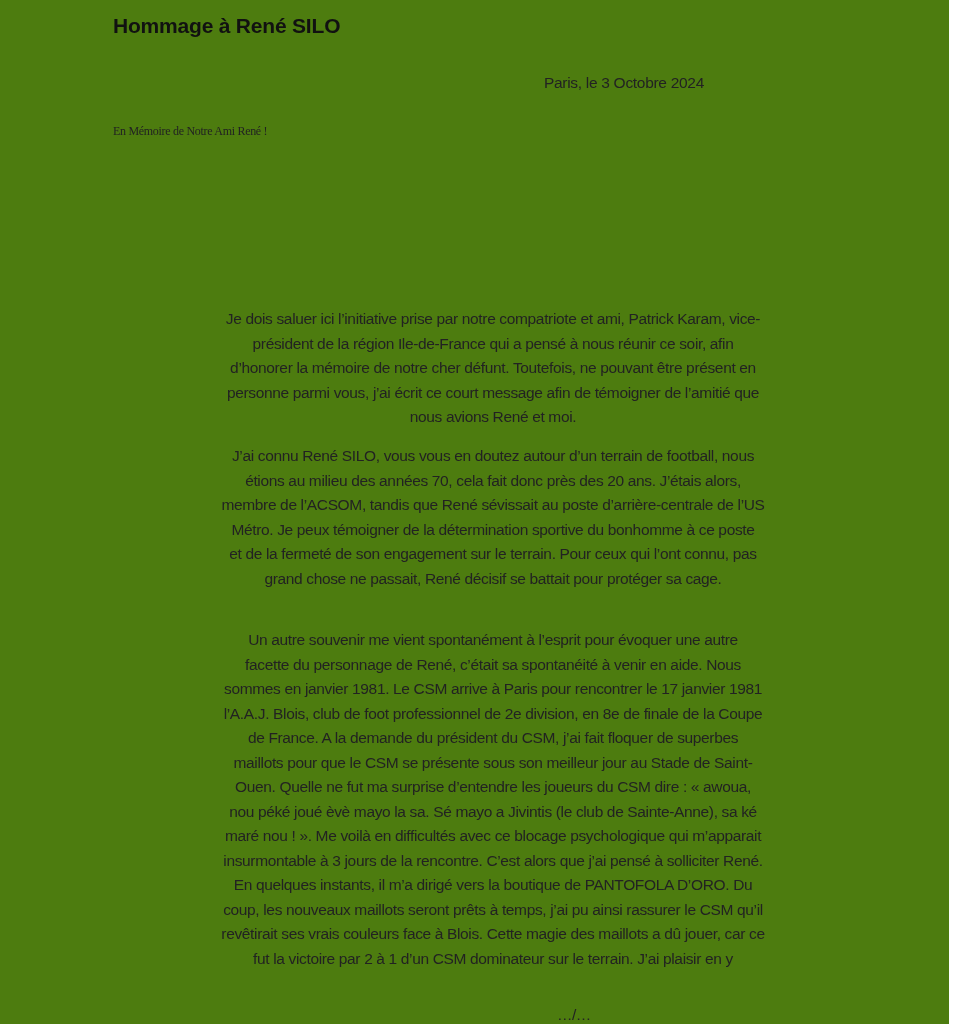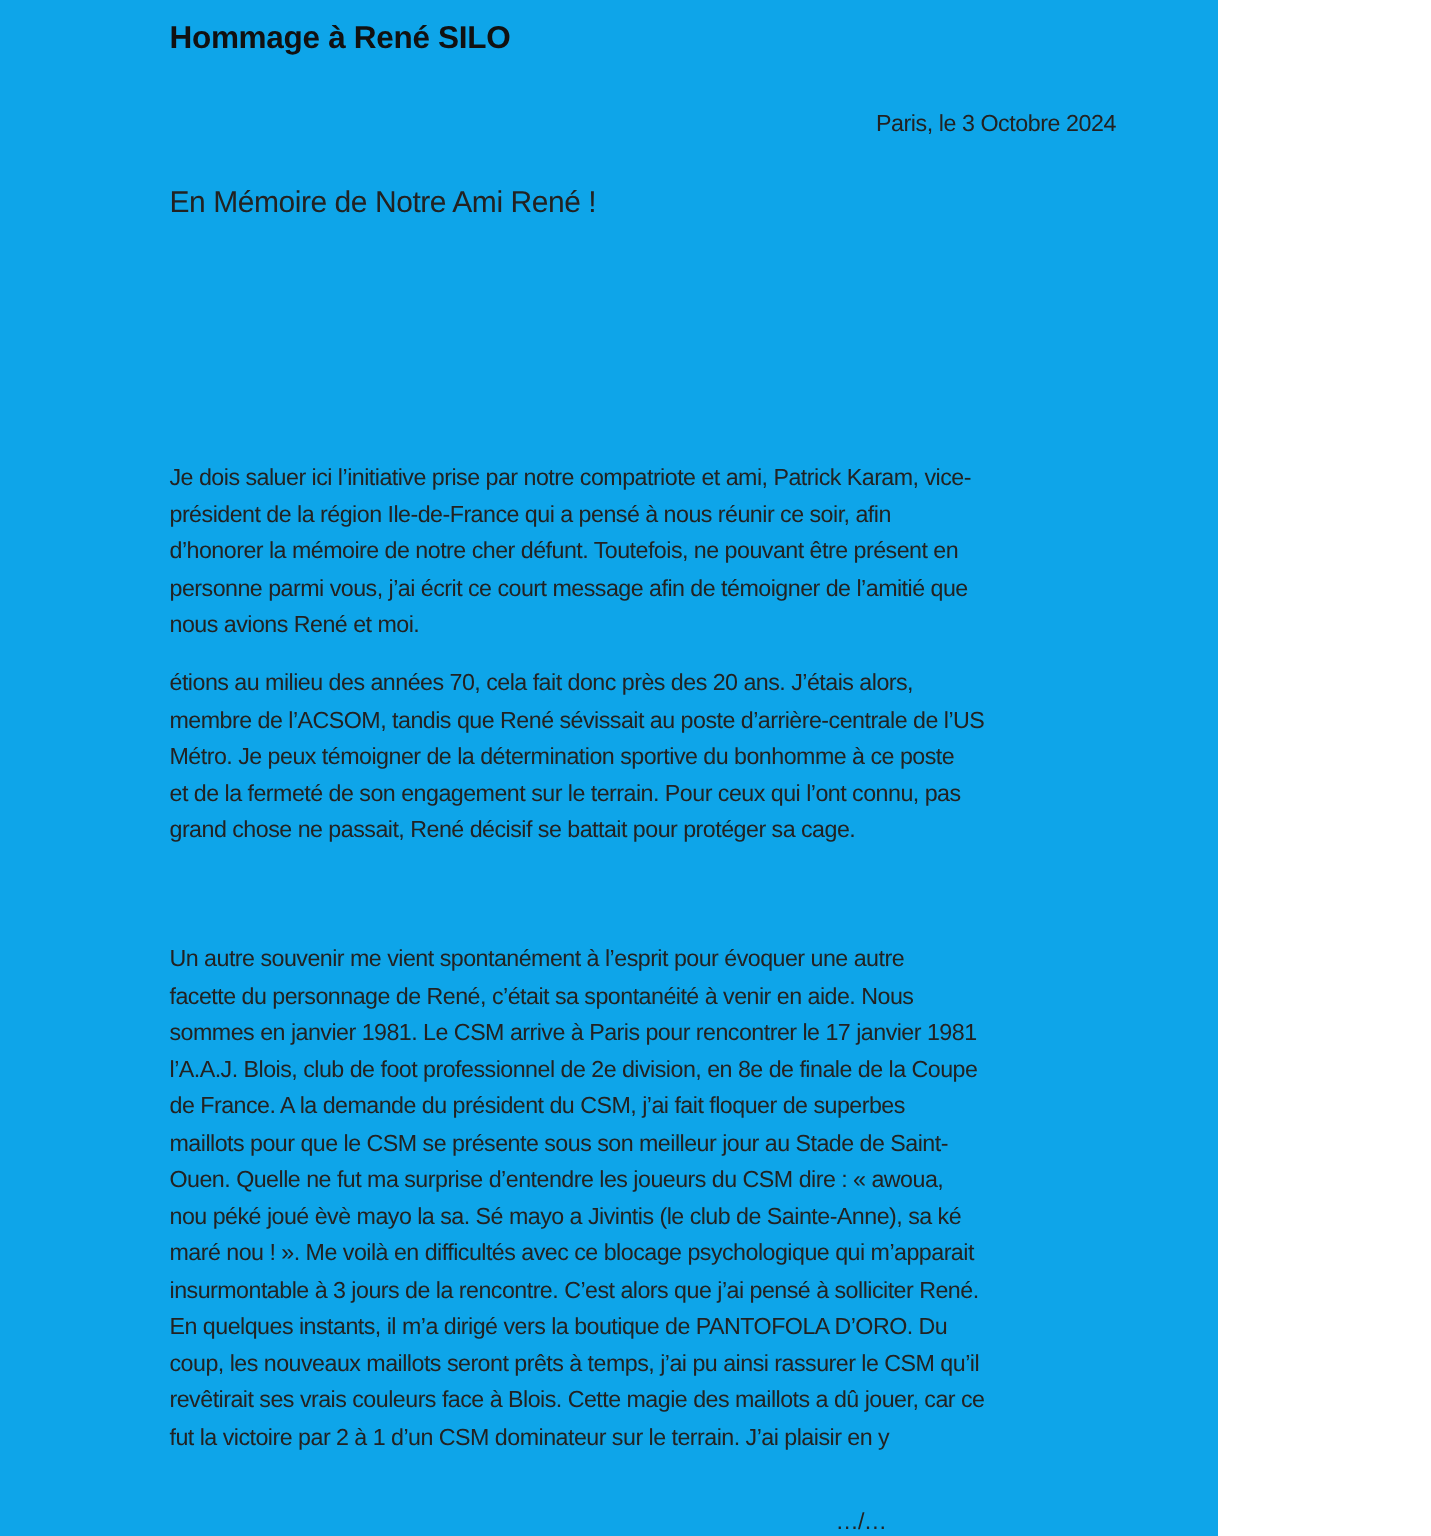--- a/index.html
+++ b/index.html
@@ -11,48 +11,50 @@
       width: 954px;
       height: 1024px;
       overflow: hidden;
       position: relative;
       font-family: "Liberation Sans", sans-serif;
       color: #1a1a1a;
     }
     .page {
       position: absolute;
       left: 0; top: 0;
-      width: 812px; height: 1024px;
-      background: #0ea5e9;
+      width: 949px; height: 1024px;
+      background: #4d7c0f;
+      text-align: center;
     }
     .title {
       position: absolute;
       left: 113px;
       top: 14px;
       font-size: 21px;
       font-weight: bold;
       color: #111;
       letter-spacing: -0.2px;
       margin: 0;
     }
     .date {
       position: absolute;
-      left: 584px;
+      left: 544px;
       top: 74px;
       font-size: 15.5px;
       color: #222;
       letter-spacing: -0.3px;
     }
     .salutation {
       position: absolute;
       left: 113px;
       top: 124px;
-      font-size: 20px;
+      font-size: 12px;
       color: #222;
       letter-spacing: -0.3px;
+      font-family: Liberation Serif, serif;
     }
     .para {
       position: absolute;
       left: 113px;
       width: 760px;
       margin: 0;
       font-size: 15.5px;
       line-height: 24.5px;
       color: #222;
       letter-spacing: -0.35px;
@@ -84,20 +86,21 @@
 
   <p class="para" style="top:285px;margin-top:22px;">
     <span class="line">Je dois saluer ici l’initiative prise par notre compatriote et ami, Patrick Karam, vice-</span>
     <span class="line">président de la région Ile-de-France qui a pensé à nous réunir ce soir, afin</span>
     <span class="line">d’honorer la mémoire de notre cher défunt. Toutefois, ne pouvant être présent en</span>
     <span class="line">personne parmi vous, j’ai écrit ce court message afin de témoigner de l’amitié que</span>
     <span class="line">nous avions René et moi.</span>
   </p>
 
   <p class="para" style="top:444px;">
+    <span class="line">J’ai connu René SILO, vous vous en doutez autour d’un terrain de football, nous</span>
     <span class="line">étions au milieu des années 70, cela fait donc près des 20 ans. J’étais alors,</span>
     <span class="line">membre de l’ACSOM, tandis que René sévissait au poste d’arrière-centrale de l’US</span>
     <span class="line">Métro. Je peux témoigner de la détermination sportive du bonhomme à ce poste</span>
     <span class="line">et de la fermeté de son engagement sur le terrain. Pour ceux qui l’ont connu, pas</span>
     <span class="line">grand chose ne passait, René décisif se battait pour protéger sa cage.</span>
   </p>
 
   <p class="para" style="top:628px;">
     <span class="line">Un autre souvenir me vient spontanément à l’esprit pour évoquer une autre</span>
     <span class="line">facette du personnage de René, c’était sa spontanéité à venir en aide. Nous</span>

